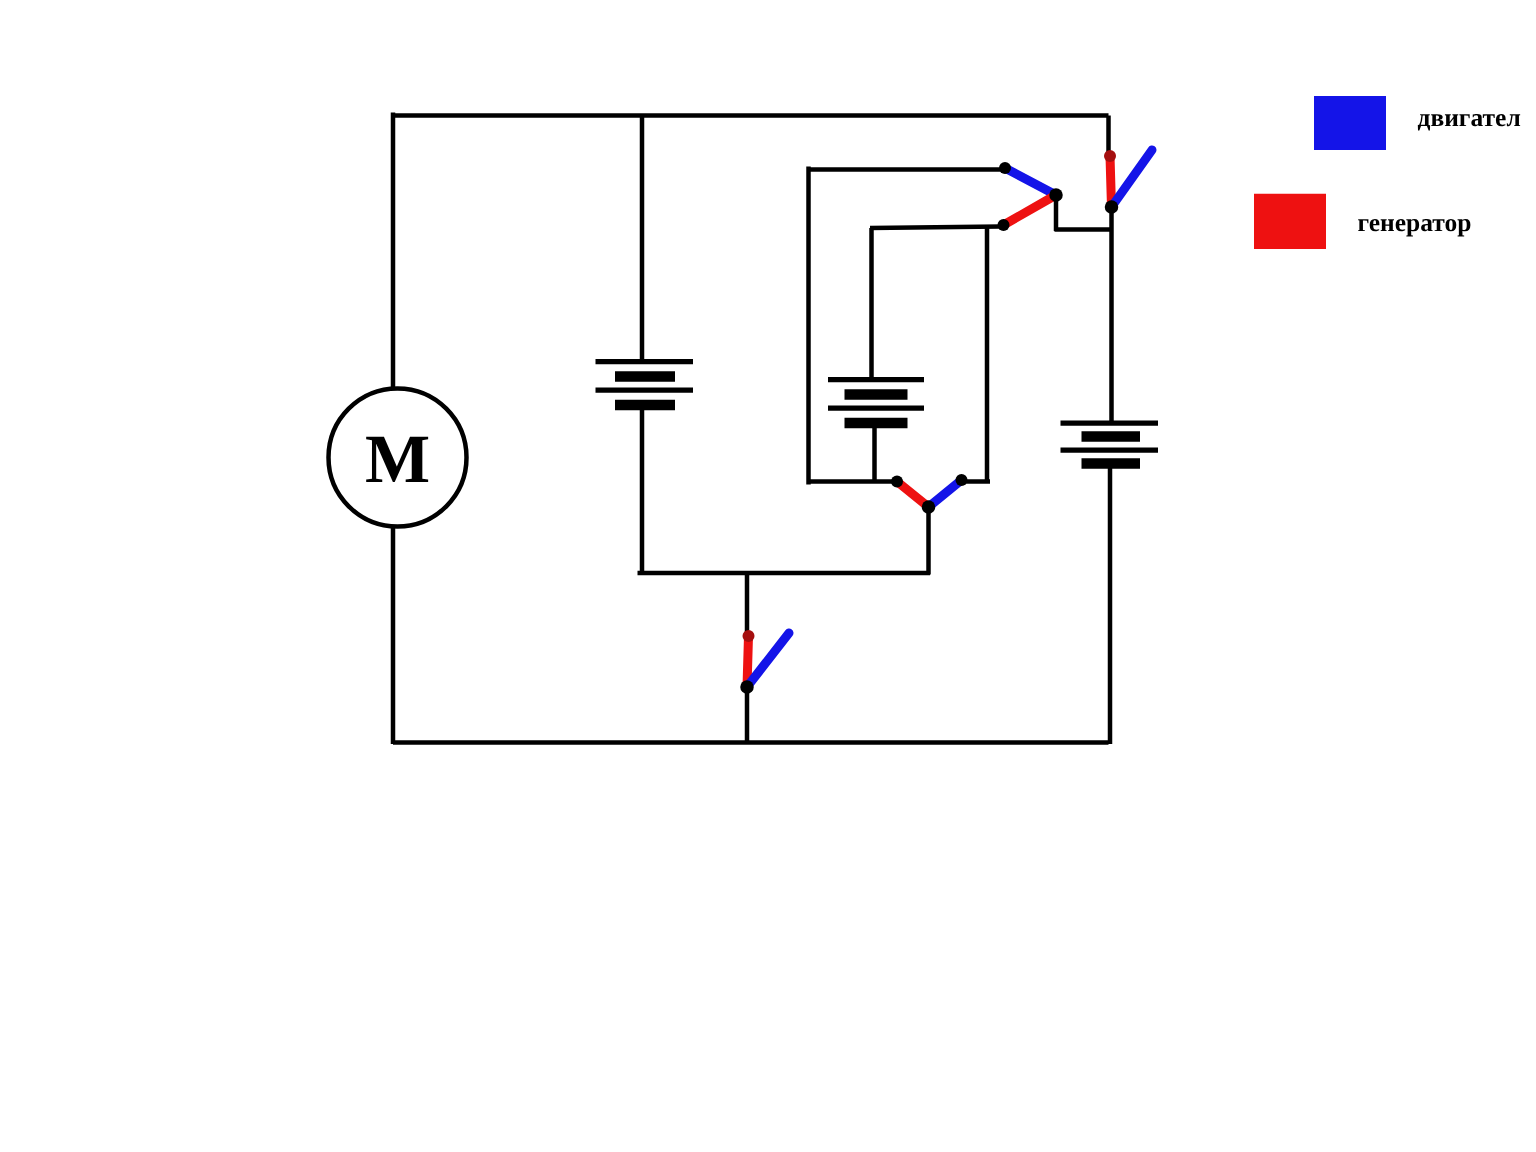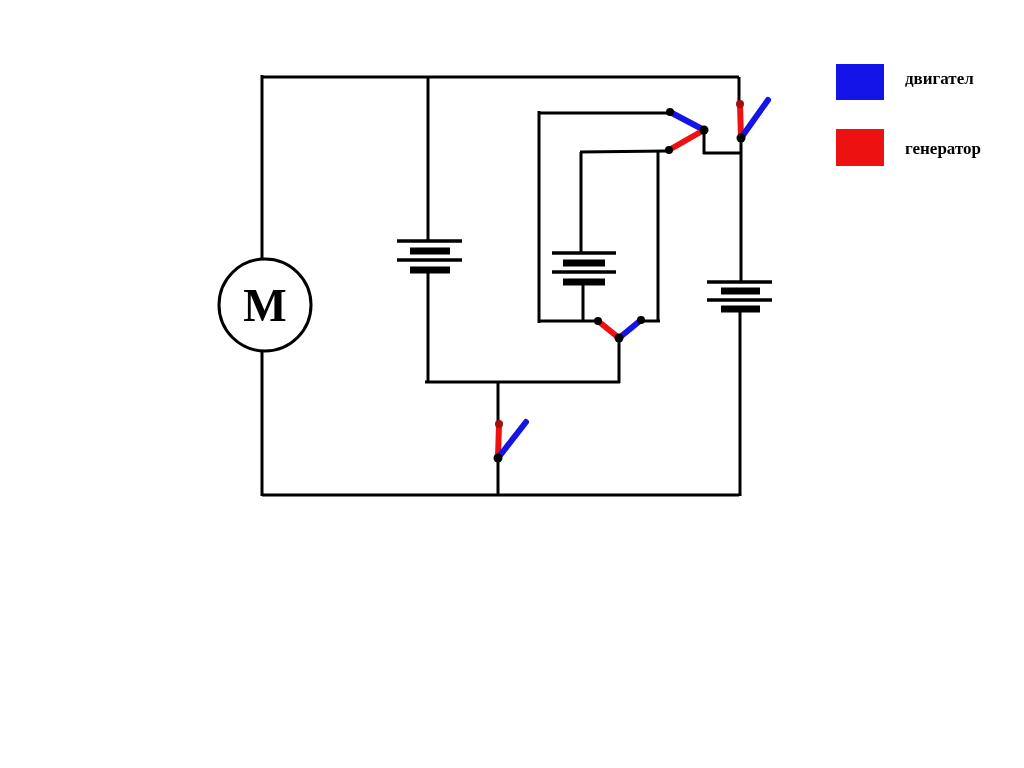--- a/index.html
+++ b/index.html
@@ -14,21 +14,21 @@
   .plate-thin{stroke:#000000;stroke-width:3.5;stroke-linecap:butt;}
   .plate-thick{stroke:#000000;stroke-width:7;stroke-linecap:butt;}
   .lever{stroke-width:6;stroke-linecap:round;fill:none;}
   .motor-circle{stroke:#000000;stroke-width:3;fill:#ffffff;}
   .motor-label{
     font-family:"Liberation Serif","DejaVu Serif",serif;
     font-weight:bold;font-size:46px;fill:#000000;
   }
   .legend{position:absolute;left:836px;top:64px;width:180px;}
   .legend-row{position:absolute;left:0;display:flex;align-items:center;}
-  .legend-row.row0{top:0;}
+  .legend-row.row0{top:0;margin-left:40px;}
   .legend-row.row1{top:65px;}
   .legend-swatch{display:block;}
   .legend-label{
     position:absolute;left:69px;
     font-family:"Liberation Serif","DejaVu Serif",serif;
     font-weight:bold;font-size:17px;color:#000000;white-space:nowrap;
   }
 </style>
 </head>
 <body>

